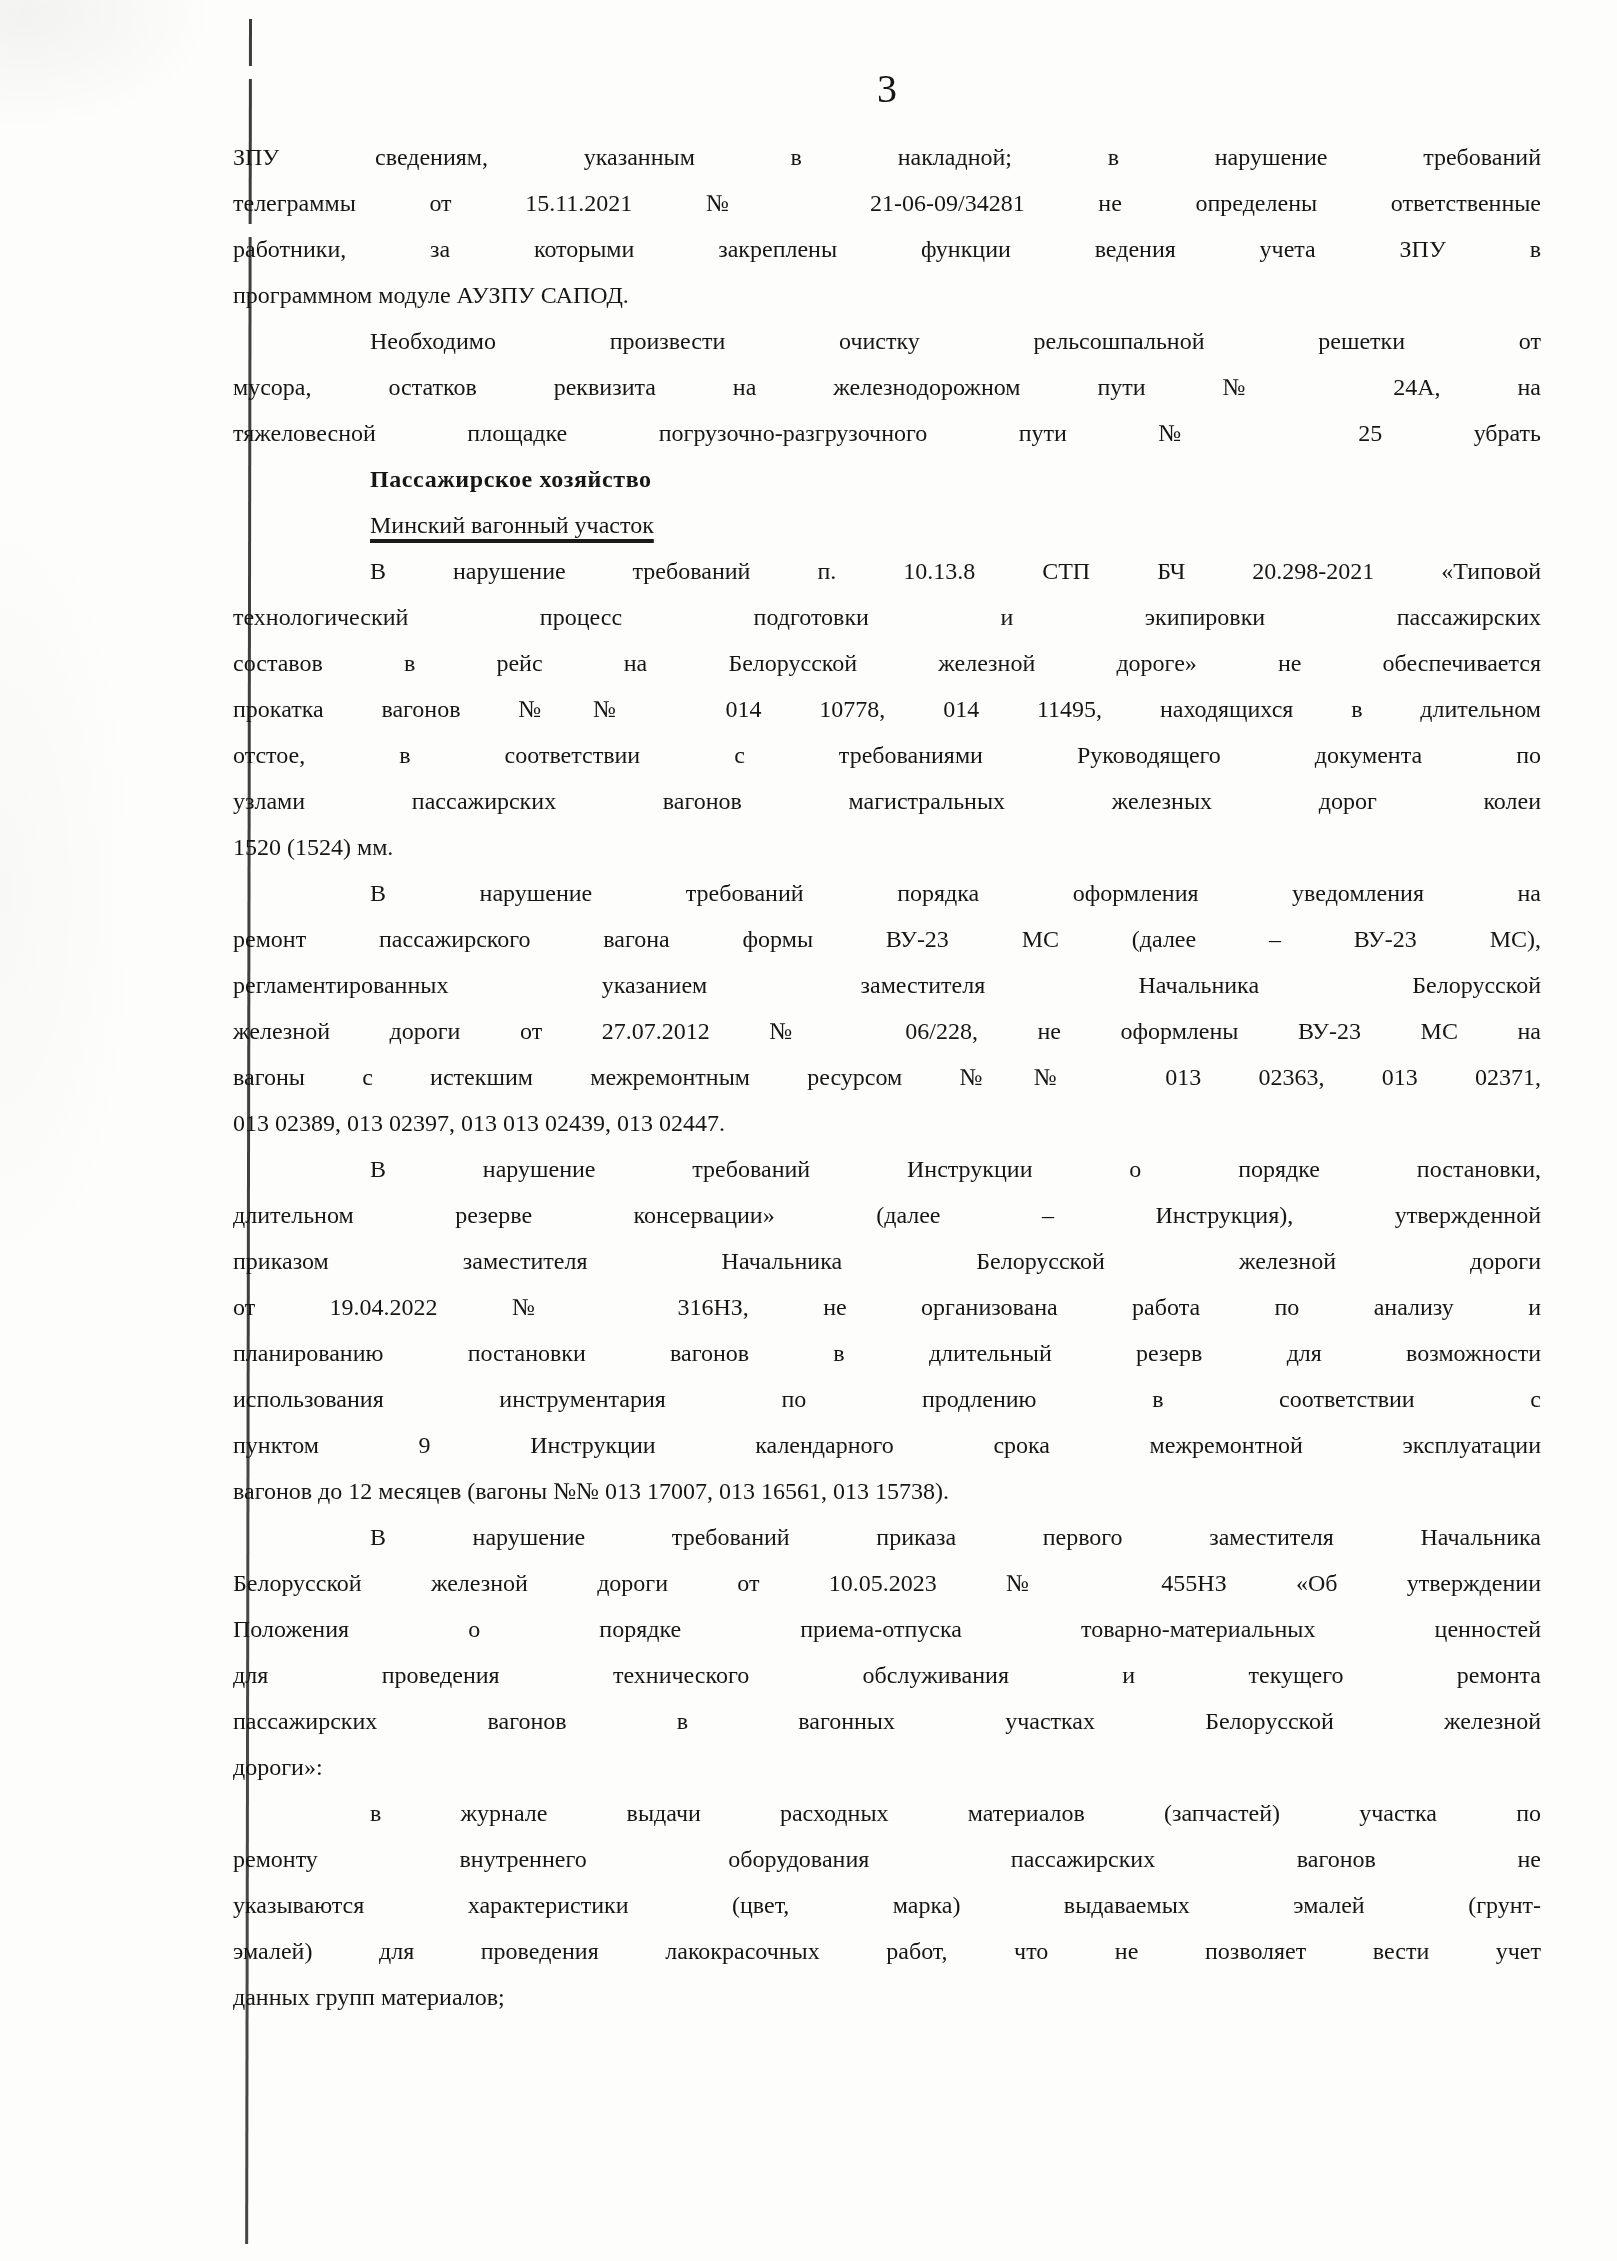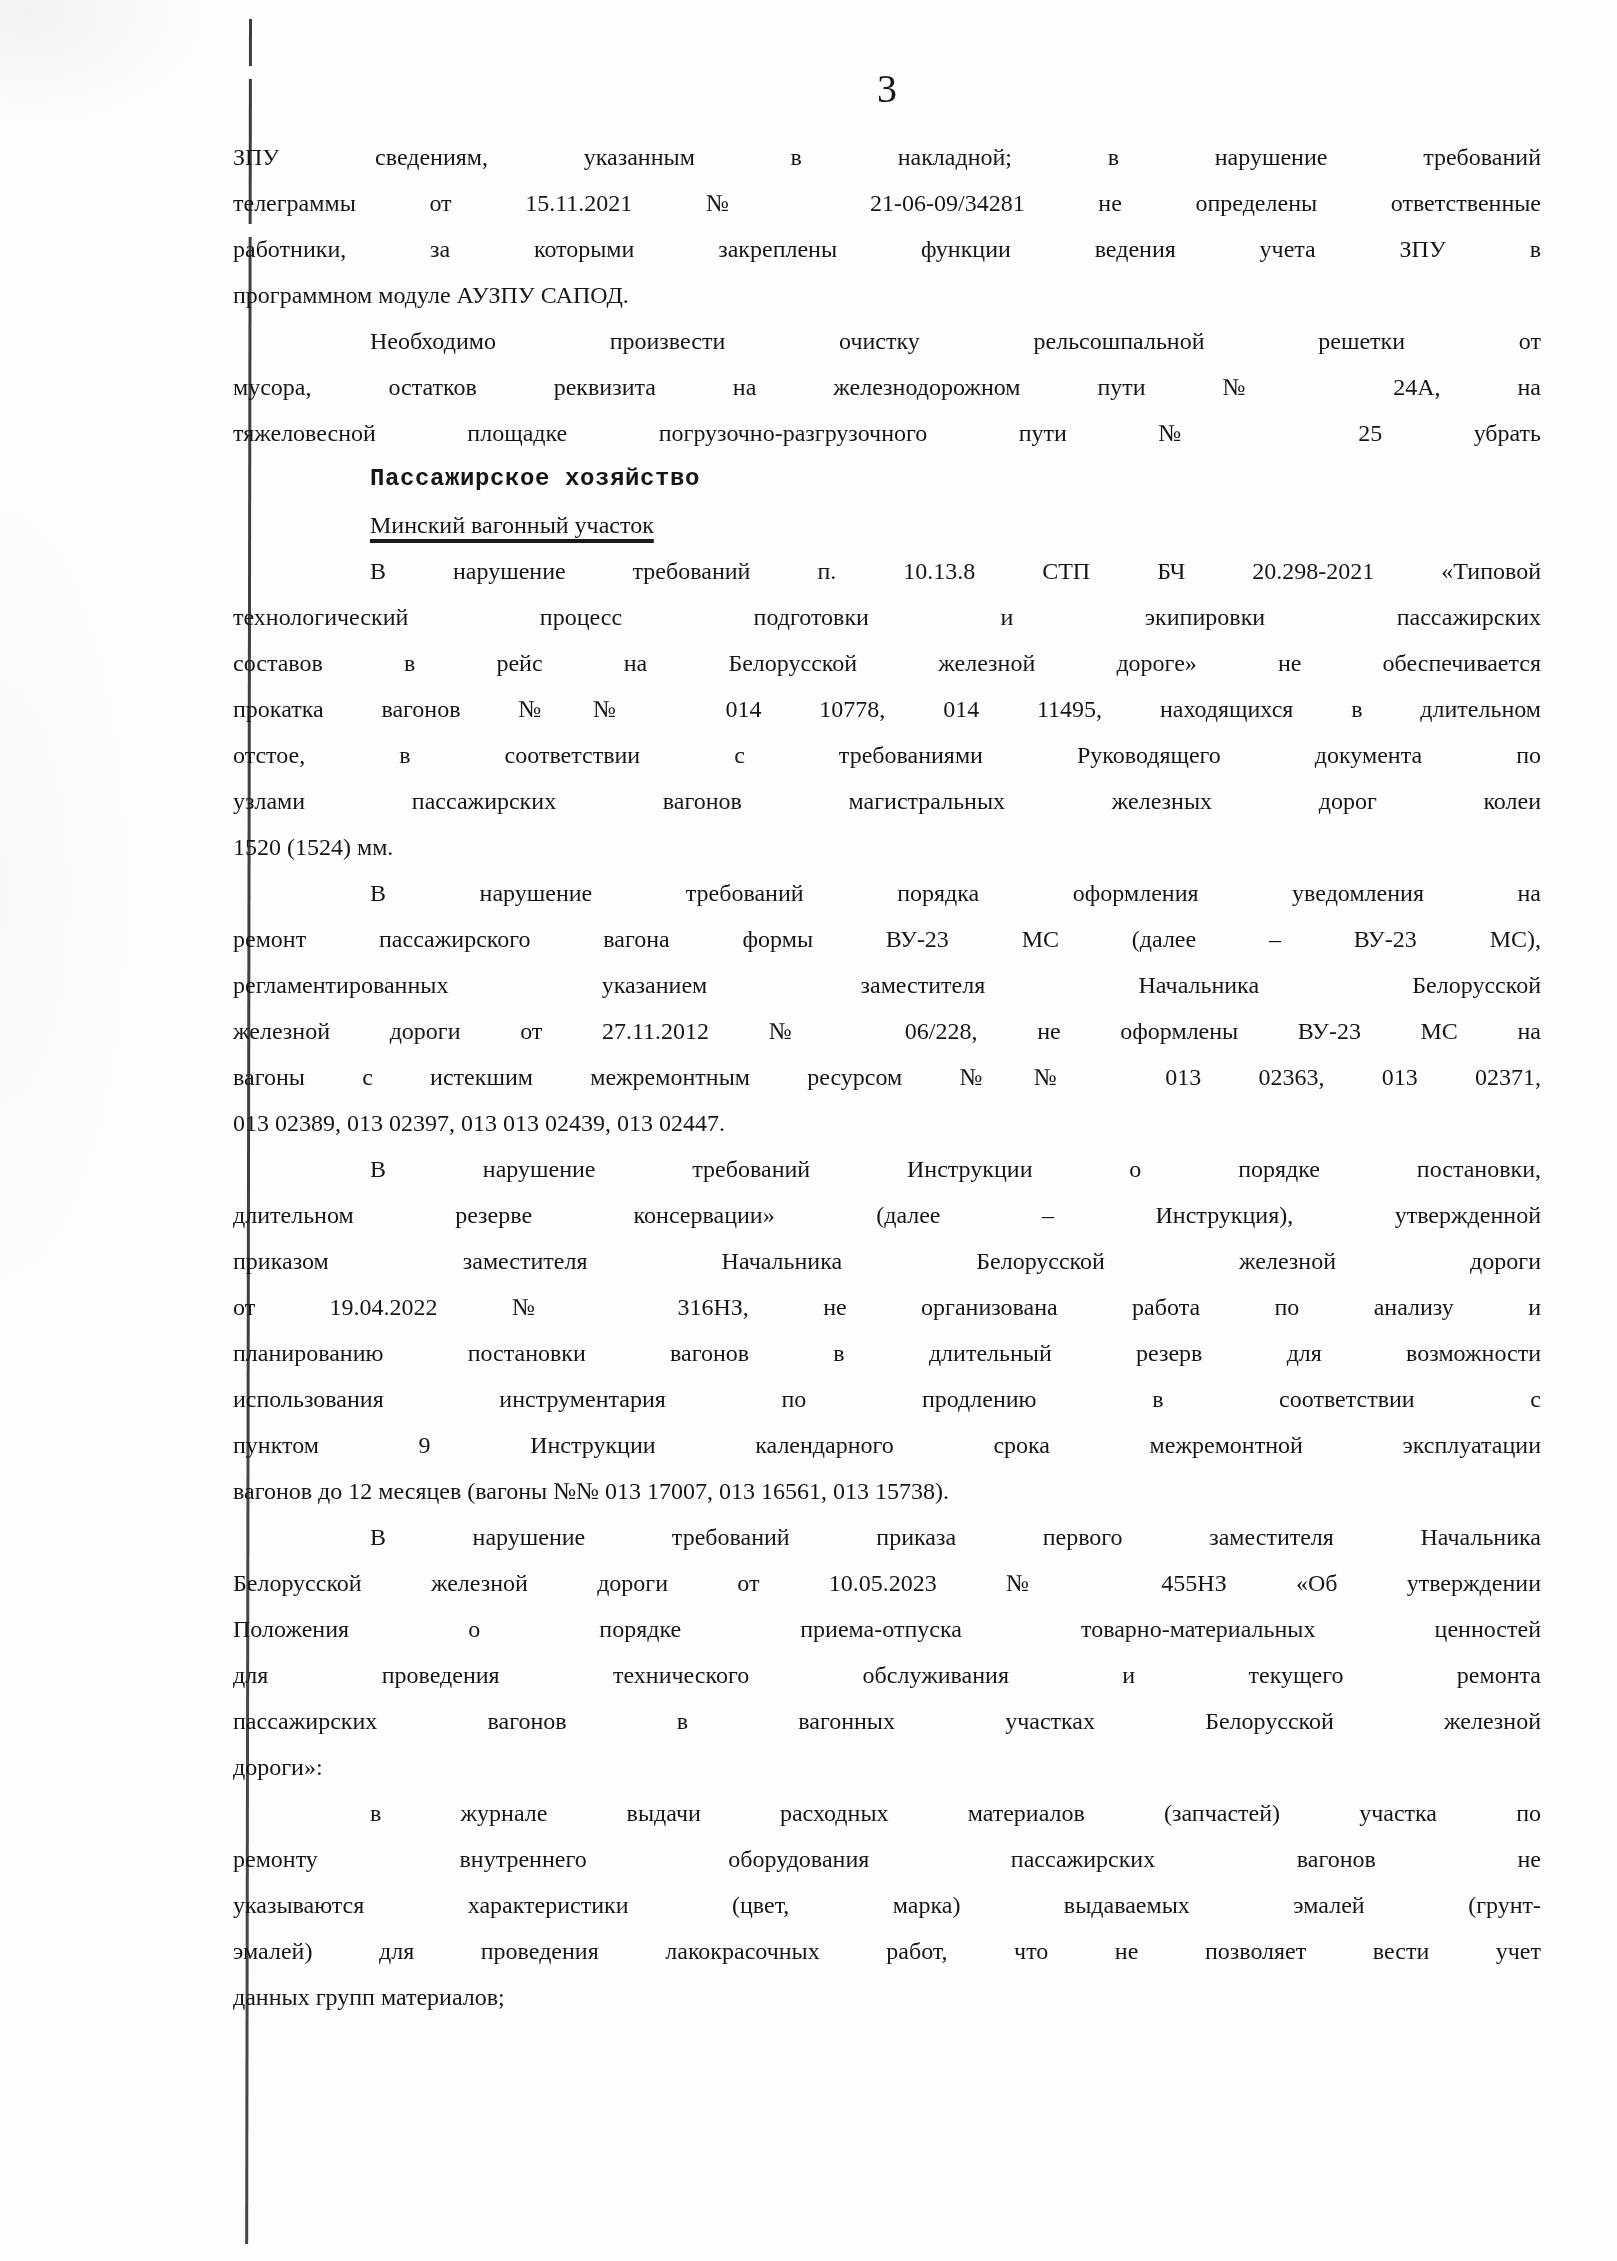--- a/index.html
+++ b/index.html
@@ -60,21 +60,20 @@
   .line {
     text-align: justify;
     text-align-last: justify;
   }
   .line.last { text-align-last: left; }
   .line.indent { text-indent: 137px; }
   .heading-bold .line {
     font-weight: 700;
     text-align-last: left;
     letter-spacing: 0.6px;
-    font-family: Liberation Mono, monospace;
   }
   .heading-underline .line {
     text-align-last: left;
     text-decoration: underline;
     text-decoration-thickness: 3.8px;
     text-underline-offset: 5.7px;
     text-decoration-color: #1b1b1b;
   }
 </style>
 </head>
@@ -107,21 +106,21 @@
         <div class="line">составов в рейс на Белорусской железной дороге» не обеспечивается</div>
         <div class="line">прокатка вагонов №№ 014 10778, 014 11495, находящихся в длительном</div>
         <div class="line">отстое, в соответствии с требованиями Руководящего документа по</div>
         <div class="line">узлами пассажирских вагонов магистральных железных дорог колеи</div>
         <div class="line last">1520 (1524) мм.</div>
       </div>
       <div class="para body">
         <div class="line indent">В нарушение требований порядка оформления уведомления на</div>
         <div class="line">ремонт пассажирского вагона формы ВУ-23 МС (далее – ВУ-23 МС),</div>
         <div class="line">регламентированных указанием заместителя Начальника Белорусской</div>
-        <div class="line">железной дороги от 27.11.2012 № 06/228, не оформлены ВУ-23 МС на</div>
+        <div class="line">железной дороги от 27.07.2012 № 06/228, не оформлены ВУ-23 МС на</div>
         <div class="line">вагоны с истекшим межремонтным ресурсом №№ 013 02363, 013 02371,</div>
         <div class="line last">013 02389, 013 02397, 013 013 02439, 013 02447.</div>
       </div>
       <div class="para body">
         <div class="line indent">В нарушение требований Инструкции о порядке постановки,</div>
         <div class="line">длительном резерве консервации» (далее – Инструкция), утвержденной</div>
         <div class="line">приказом заместителя Начальника Белорусской железной дороги</div>
         <div class="line">от 19.04.2022 № 316НЗ, не организована работа по анализу и</div>
         <div class="line">планированию постановки вагонов в длительный резерв для возможности</div>
         <div class="line">использования инструментария по продлению в соответствии с</div>

